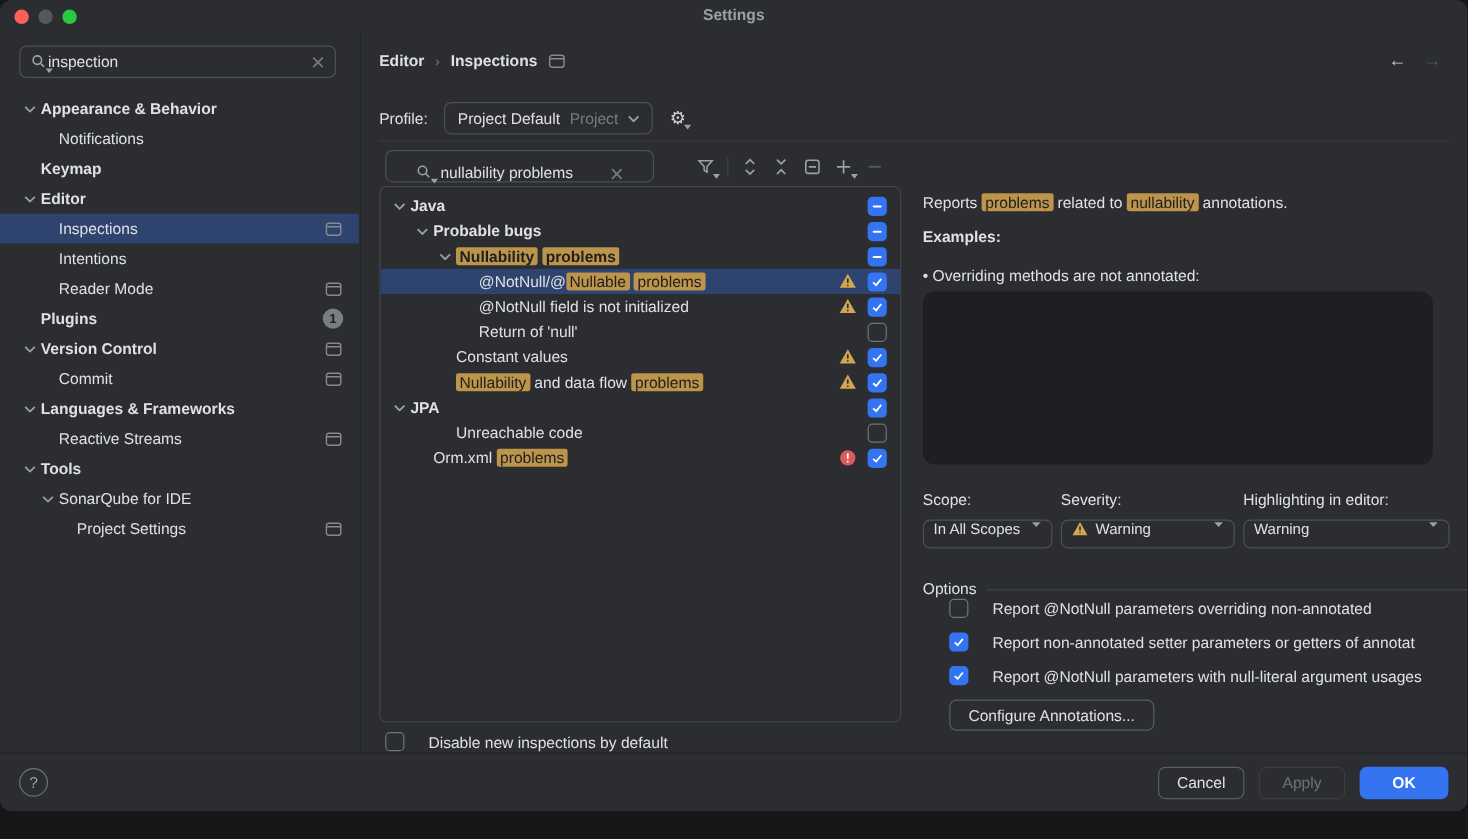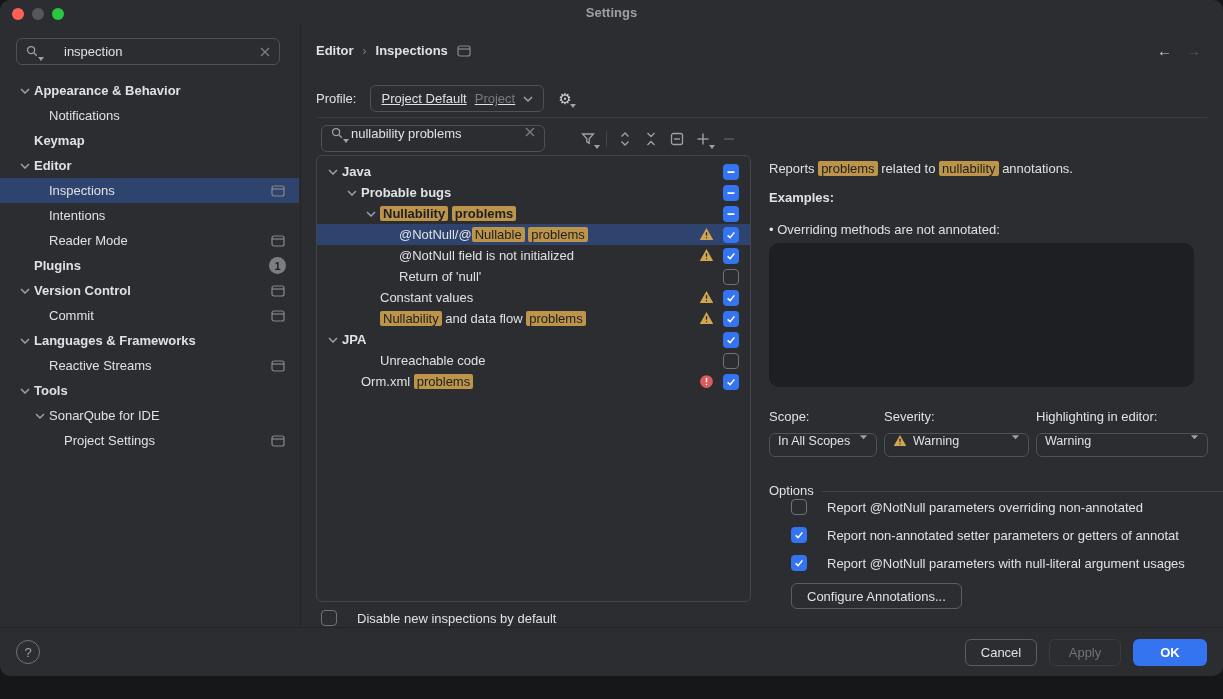--- a/index.html
+++ b/index.html
@@ -8,21 +8,21 @@
     font-size:13px;color:#DFE1E5;}
   
   .titlebar{position:absolute;top:0;left:0;right:0;height:26px;}
   .lights{position:absolute;left:12px;top:8px;display:flex;gap:8px;}
   .light{width:12px;height:12px;border-radius:50%;}
   .light.red{background:#FE5F57}.light.gray{background:#54585A}.light.green{background:#28C840}
   .win-title{position:absolute;left:0;right:0;top:5px;text-align:center;font-weight:700;color:#9DA0A8;}
   
   .sidebar{position:absolute;left:0;top:26px;width:300px;bottom:49px;border-right:1px solid #222426;}
   .search-box{position:absolute;left:16px;top:12px;width:264px;height:27px;border:1px solid #4E5157;
-    border-radius:6px;display:flex;align-items:center;padding:0 8px;gap:24px;box-sizing:border-box;}
+    border-radius:6px;display:flex;align-items:center;padding:0 8px;gap:0;box-sizing:border-box;}
   .search-box input{flex:1;min-width:0;background:transparent;border:none;outline:none;color:#DFE1E5;
     font:13px "Liberation Sans",sans-serif;padding:0;}
   .iconwrap{position:relative;display:inline-flex;align-items:center;justify-content:center;flex:none;}
   .mini-caret{position:absolute;right:-4px;bottom:-2px;width:0;height:0;border-left:3px solid transparent;
     border-right:3px solid transparent;border-top:4px solid #9DA0A8;}
   .nav-tree{position:absolute;left:0;top:52px;right:1px;}
   .nav-row{height:25px;display:flex;align-items:center;cursor:default;}
   .nav-row.selected{background:var(--selection,#2E436E);}
   .chev{width:18px;margin-left:-18px;display:inline-flex;justify-content:center;flex:none;}
   .nav-label{white-space:nowrap;}
@@ -32,27 +32,27 @@
     font-weight:700;display:flex;align-items:center;justify-content:center;margin-right:13px;flex:none;}
   .match{display:inline-flex;margin-right:14px;flex:none;}
   
   .main{position:absolute;left:301px;top:26px;right:0;bottom:49px;overflow:hidden;}
   .breadcrumb{position:absolute;left:15px;top:17px;display:flex;align-items:center;gap:9px;font-weight:700;}
   .crumb-sep{color:#787B80;font-weight:400;font-size:12px;}
   .nav-arrows{position:absolute;right:22px;top:16px;display:flex;gap:14px;font-size:15px;}
   .arr-back{color:#CED0D6}.arr-fwd{color:#53565C}
   .profile-row{position:absolute;left:15px;top:59px;display:flex;align-items:center;gap:14px;}
   .select{height:27px;border:1px solid #4E5157;border-radius:6px;display:flex;align-items:center;
-    padding:0 10px;gap:8px;box-sizing:border-box;text-decoration:underline;}
+    padding:0 10px;gap:8px;box-sizing:border-box;}
   .select .sub{color:#787B80;}
   .gear{font-size:15px;color:#CED0D6;line-height:1;}
   .hr1{position:absolute;left:15px;right:16px;top:91px;border-top:1px solid #3A3C3F;}
   
   .ins-search{position:absolute;left:20px;top:99px;width:224px;height:27px;border:1px solid #4E5157;
-    border-radius:6px;display:flex;align-items:flex-start;padding:0 8px;gap:6px;box-sizing:border-box;}
+    border-radius:6px;display:flex;align-items:flex-end;padding:0 24px;gap:6px;box-sizing:border-box;}
   .ins-search input{flex:1;min-width:0;background:transparent;border:none;outline:none;color:#DFE1E5;
     font:13px "Liberation Sans",sans-serif;padding:0;}
   .tools{position:absolute;left:279px;top:99px;height:27px;display:flex;align-items:center;gap:10px;}
   .tool{display:inline-flex;flex:none;}
   .tool-div{width:1px;height:16px;background:#43454A;}
   
   .tree-panel{position:absolute;left:15px;top:129px;width:435px;height:447px;border:1px solid #43454A;
     border-radius:6px;box-sizing:border-box;padding-top:5px;overflow:hidden;}
   .t-row{height:21px;display:flex;align-items:center;cursor:default;}
   .t-row.selected{background:var(--selection,#2E436E);}

